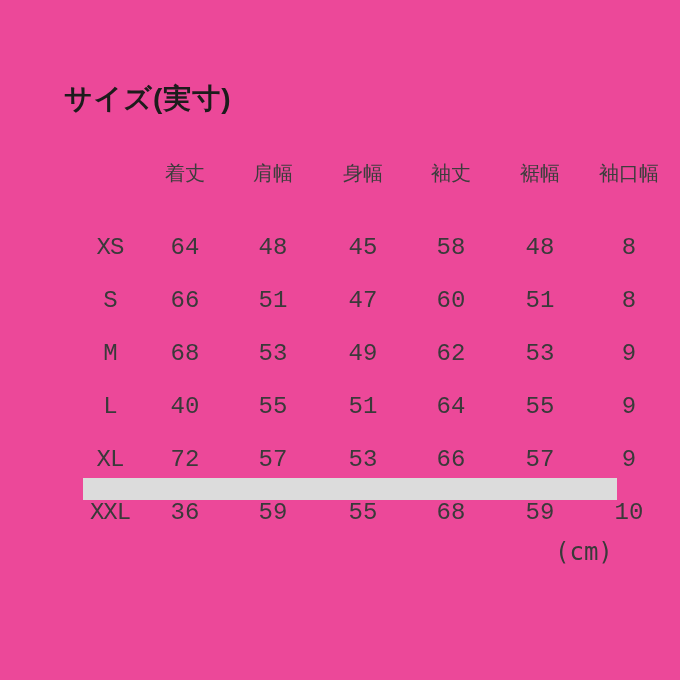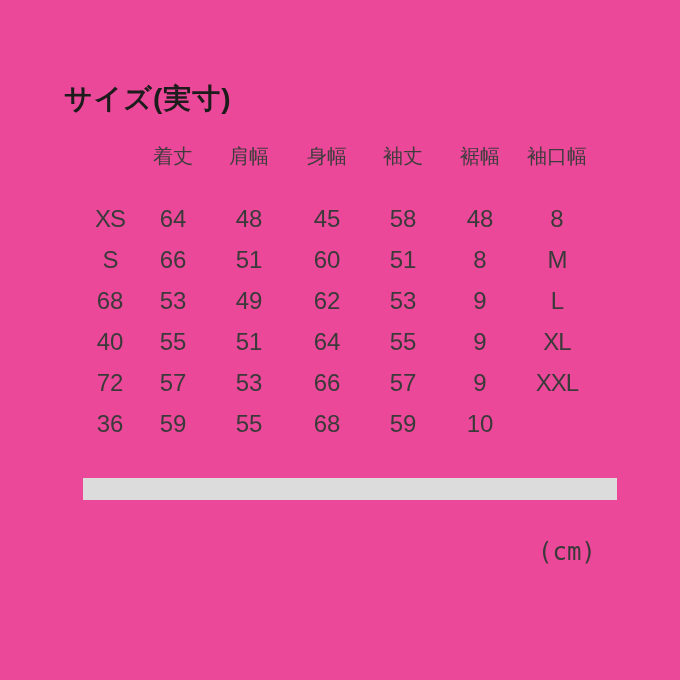--- a/index.html
+++ b/index.html
@@ -22,58 +22,59 @@
     top: 80px;
     font-size: 28px;
     font-weight: 700;
     letter-spacing: 1px;
     color: #1c1c1c;
     white-space: nowrap;
   }
   .size-table {
     position: absolute;
     left: 83px;
-    top: 136px;
+    top: 153px;
     display: grid;
     grid-template-columns: 54px 72px 80px 76px 76px 78px 76px;
+    gap: 12px;
   }
   .hcell {
     height: 40px;
     margin-bottom: 22px;
     display: flex;
     align-items: center;
     justify-content: center;
     font-size: 20px;
     color: #3d3d3d;
     white-space: nowrap;
   }
   .cell {
     height: 41px;
     display: flex;
     align-items: center;
     justify-content: center;
-    font-family: Liberation Sans, sans-serif;
+    font-family: Liberation Mono, monospace;
     font-size: 24px;
     color: #3a3a3a;
     white-space: nowrap;
   }
   .size-cell {
     letter-spacing: -1px;
   }
   .scrollbar-track {
     position: absolute;
     left: 83px;
     top: 478px;
     width: 534px;
     height: 22px;
     background: #dcdcdc;
   }
   .unit-label {
     position: absolute;
-    left: 538px;
+    left: 555px;
     top: 538px;
     font-family: "DejaVu Sans Mono", monospace;
     font-size: 24px;
     color: #3a3a3a;
     white-space: nowrap;
   }
 </style>
 </head>
 <body>
 
@@ -95,20 +96,21 @@
     <div class="cell">64</div>
     <div class="cell">48</div>
     <div class="cell">45</div>
     <div class="cell">58</div>
     <div class="cell">48</div>
     <div class="cell">8</div>
 
     <div class="cell size-cell">S</div>
     <div class="cell">66</div>
     <div class="cell">51</div>
+    <div class="cell">47</div>
     <div class="cell">60</div>
     <div class="cell">51</div>
     <div class="cell">8</div>
 
     <div class="cell size-cell">M</div>
     <div class="cell">68</div>
     <div class="cell">53</div>
     <div class="cell">49</div>
     <div class="cell">62</div>
     <div class="cell">53</div>

